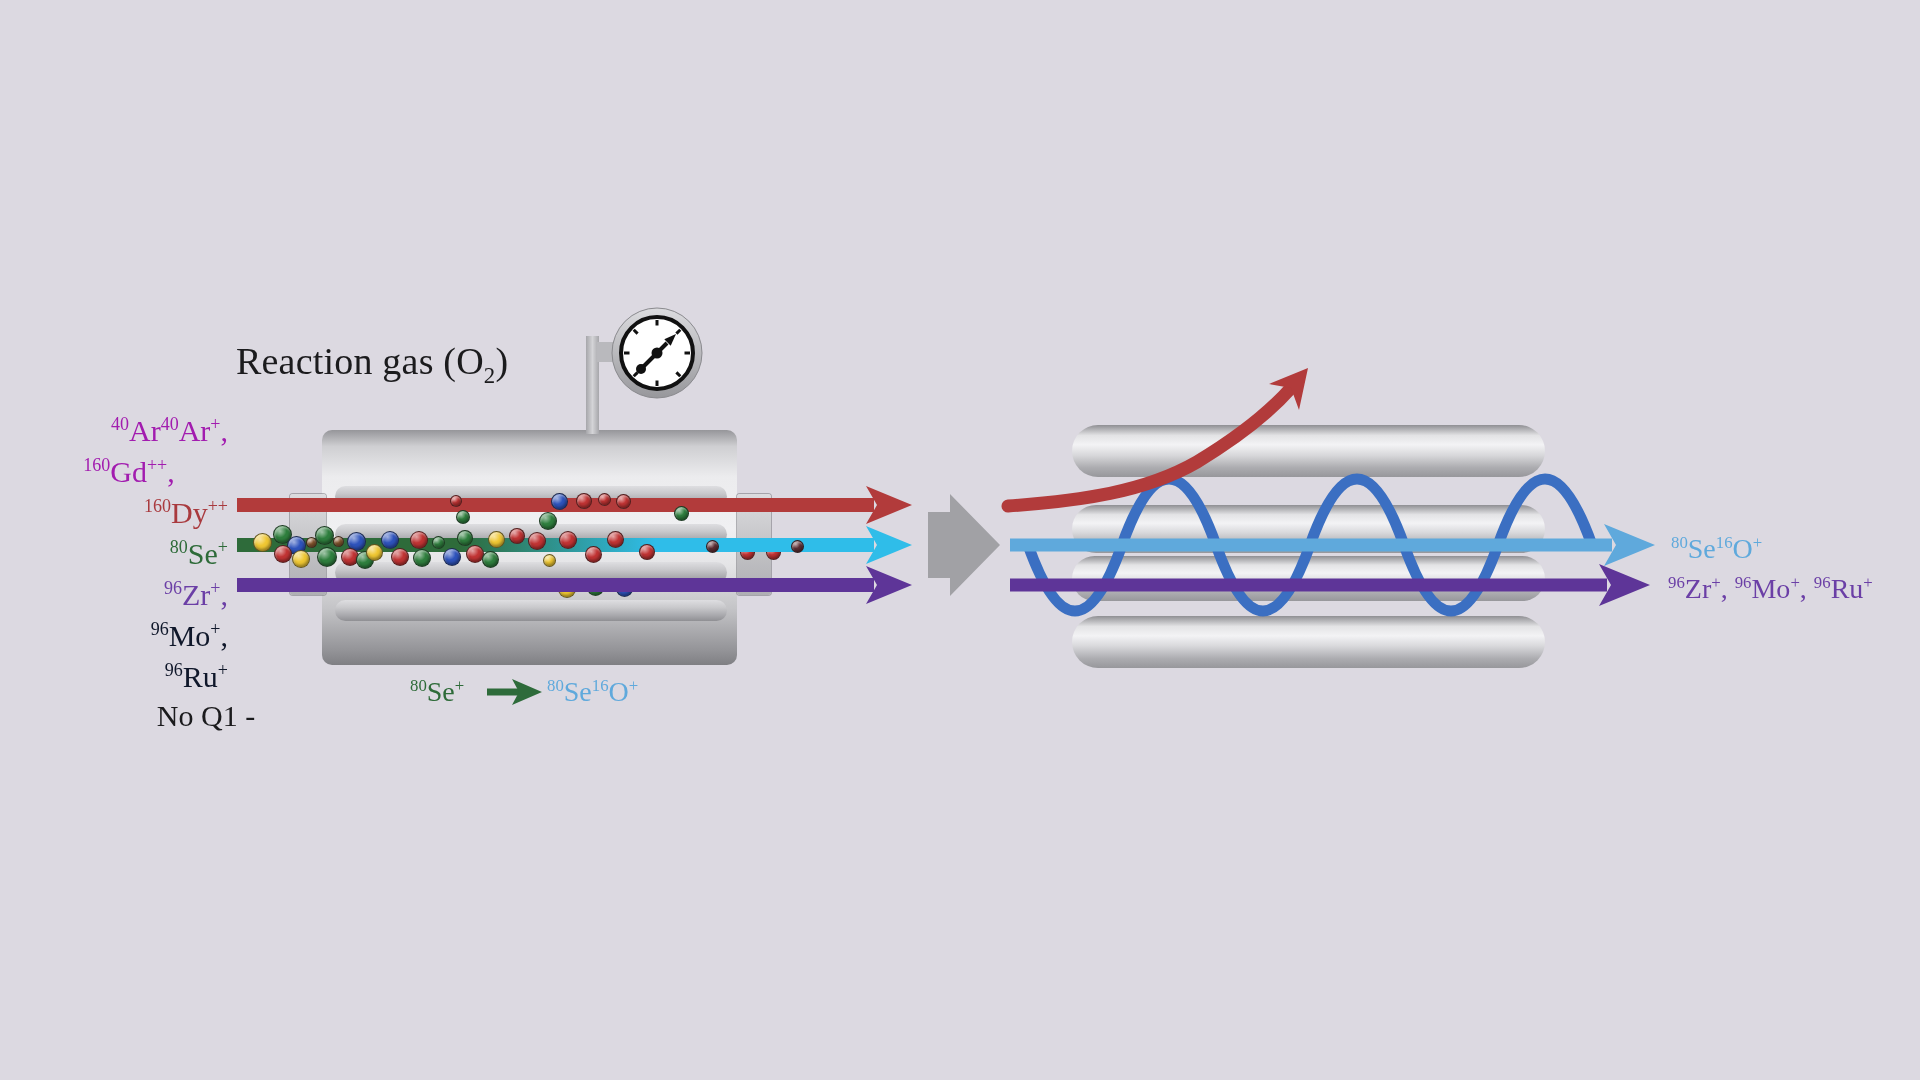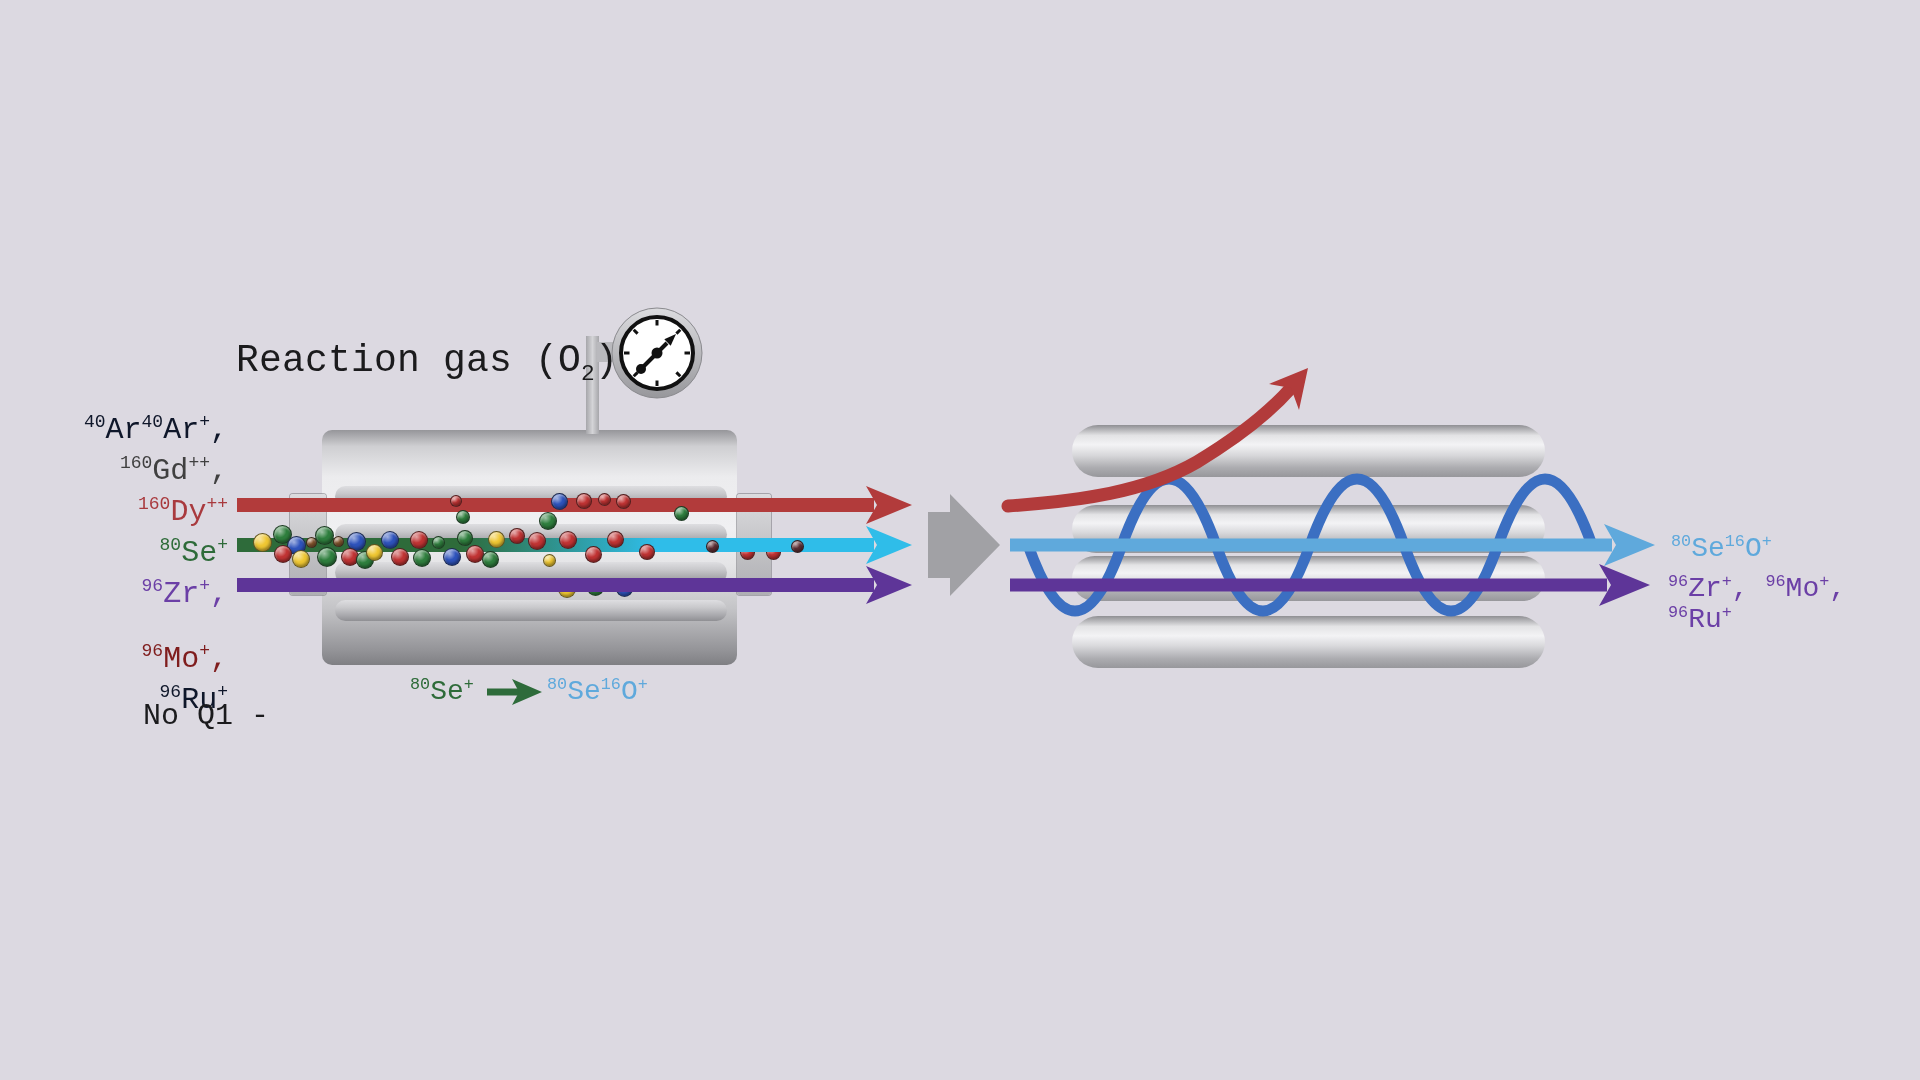--- a/index.html
+++ b/index.html
@@ -1,17 +1,17 @@
 <!DOCTYPE html>
 <html style="--background: #DCD9E1; --black_text: #1B1B1D; --red_text: #A93A3E; --red_beam: #B23B3B; --green_text: #2E6B39; --green_beam: #2E6B3A; --cyan_beam: #2FBDE9; --blue_label: #5FA9DC; --blue_beam: #5FA9DC; --sine_blue: #3B6FC2; --purple_text: #6B3FA6; --purple_beam: #5E3598; --gray_arrow: #A1A1A5; --gauge_face: #FFFFFF; --gauge_needle: #111111;"><head>
 <meta charset="utf-8">
 <style>
   html,body{margin:0;padding:0;background:#DCD9E1;}
   .canvas{position:relative;width:1920px;height:1080px;background:var(--background,#DCD9E1);
-          font-family:Liberation Mono, monospace;overflow:hidden;}
+          font-family:Liberation Serif, serif;overflow:hidden;}
   .abs{position:absolute;}
   .layer{position:absolute;inset:0;}
   .layer-base{z-index:1;}
   .layer-backdots{z-index:2;}
   .layer-art{z-index:3;}
   .layer-frontdots{z-index:4;}
   .layer-text{z-index:5;}
   
   .cell-body{left:322px;top:430px;width:415px;height:235px;border-radius:10px;
     background:linear-gradient(180deg,#96969A 0%,#CFCFD2 7%,#ECECEE 20%,#F0F0F2 42%,#E4E4E6 58%,#C4C4C7 76%,#939397 94%,#7F7F83 100%);}
@@ -173,26 +173,26 @@
       <div class="particle" style="left: 450px; top: 495px; width: 10px; height: 10px; background: radial-gradient(circle at 35% 30%, rgba(255, 255, 255, 0.55) 0%, rgba(255, 255, 255, 0) 40%), rgb(193, 52, 52);"></div>
       <div class="particle" style="left: 673.5px; top: 505.5px; width: 13px; height: 13px; background: radial-gradient(circle at 35% 30%, rgba(255, 255, 255, 0.55) 0%, rgba(255, 255, 255, 0) 40%), rgb(47, 127, 62);"></div>
       <div class="particle" style="left: 705.5px; top: 539.5px; width: 11px; height: 11px; background: radial-gradient(circle at 35% 30%, rgba(255, 255, 255, 0.55) 0%, rgba(255, 255, 255, 0) 40%), rgb(94, 47, 53);"></div>
       <div class="particle" style="left: 790.5px; top: 539.5px; width: 11px; height: 11px; background: radial-gradient(circle at 35% 30%, rgba(255, 255, 255, 0.55) 0%, rgba(255, 255, 255, 0) 40%), rgb(94, 47, 53);"></div>
     </div>
 
   <div class="layer layer-text">
     <div class="abs t title">Reaction gas (O<sub>2</sub>)</div>
 
     <div class="abs ion-list" id="ionList">
-        <div style="color: #0f172a;"><sup>40</sup>Ar<sup>40</sup>Ar<sup>+</sup>,</div>
-        <div style="color: #404040;"><sup>160</sup>Gd<sup>++</sup>,</div>
+        <div style="color: #a21caf;"><sup>40</sup>Ar<sup>40</sup>Ar<sup>+</sup>,</div>
+        <div style="color: #a21caf; text-align: center;"><sup>160</sup>Gd<sup>++</sup>,</div>
         <div style="color: rgb(169, 58, 62);"><sup>160</sup>Dy<sup>++</sup></div>
         <div style="color: rgb(46, 107, 57);"><sup>80</sup>Se<sup>+</sup></div>
         <div style="color: rgb(107, 63, 166);"><sup>96</sup>Zr<sup>+</sup>,</div>
-        <div style="color: #7f1d1d; margin-top: 24px;"><sup>96</sup>Mo<sup>+</sup>,</div>
+        <div style="color: #0f172a;"><sup>96</sup>Mo<sup>+</sup>,</div>
         <div style="color: #0f172a;"><sup>96</sup>Ru<sup>+</sup></div>
       </div>
 
     <div class="abs rxn-from"><sup>80</sup>Se<sup>+</sup></div>
     <div class="abs rxn-to"><sup>80</sup>Se<sup>16</sup>O<sup>+</sup></div>
 
     <div class="abs t cap-left">
       <div>No Q1 -</div>
     </div>
 

